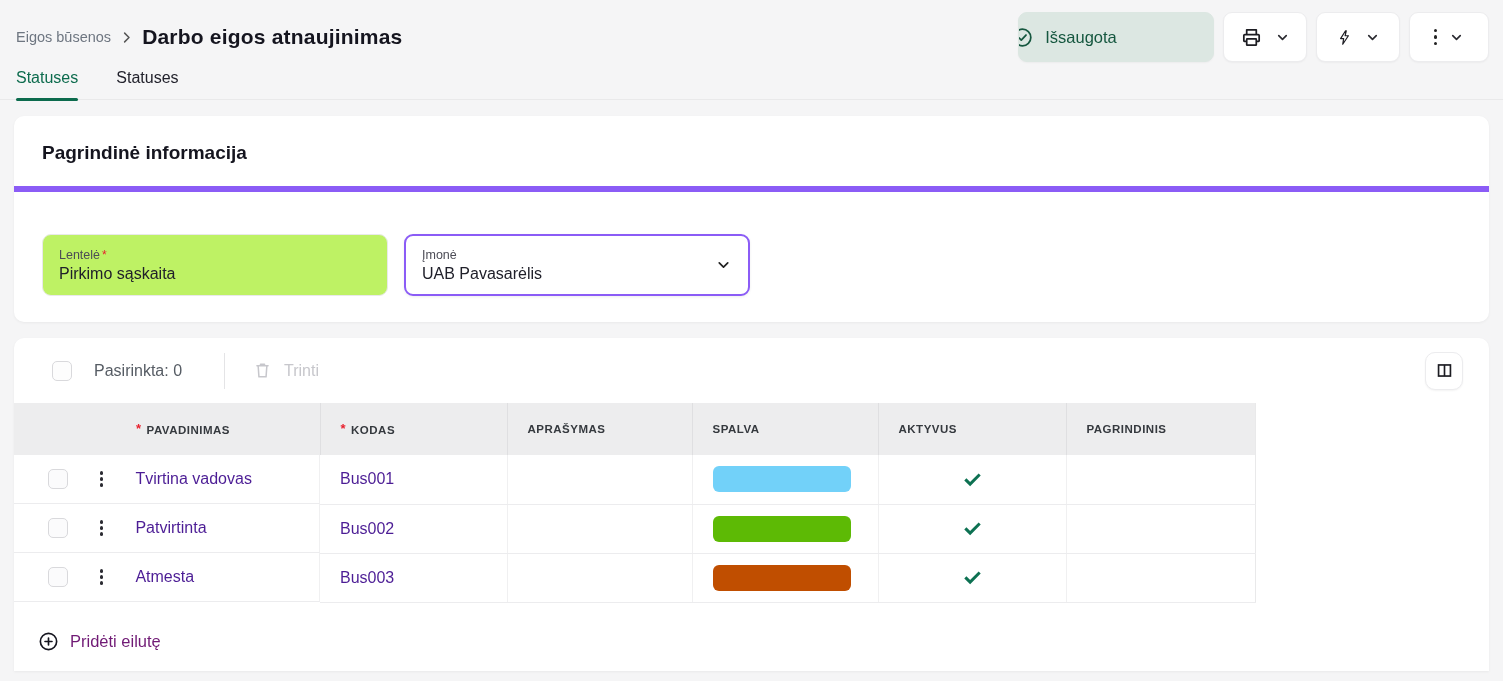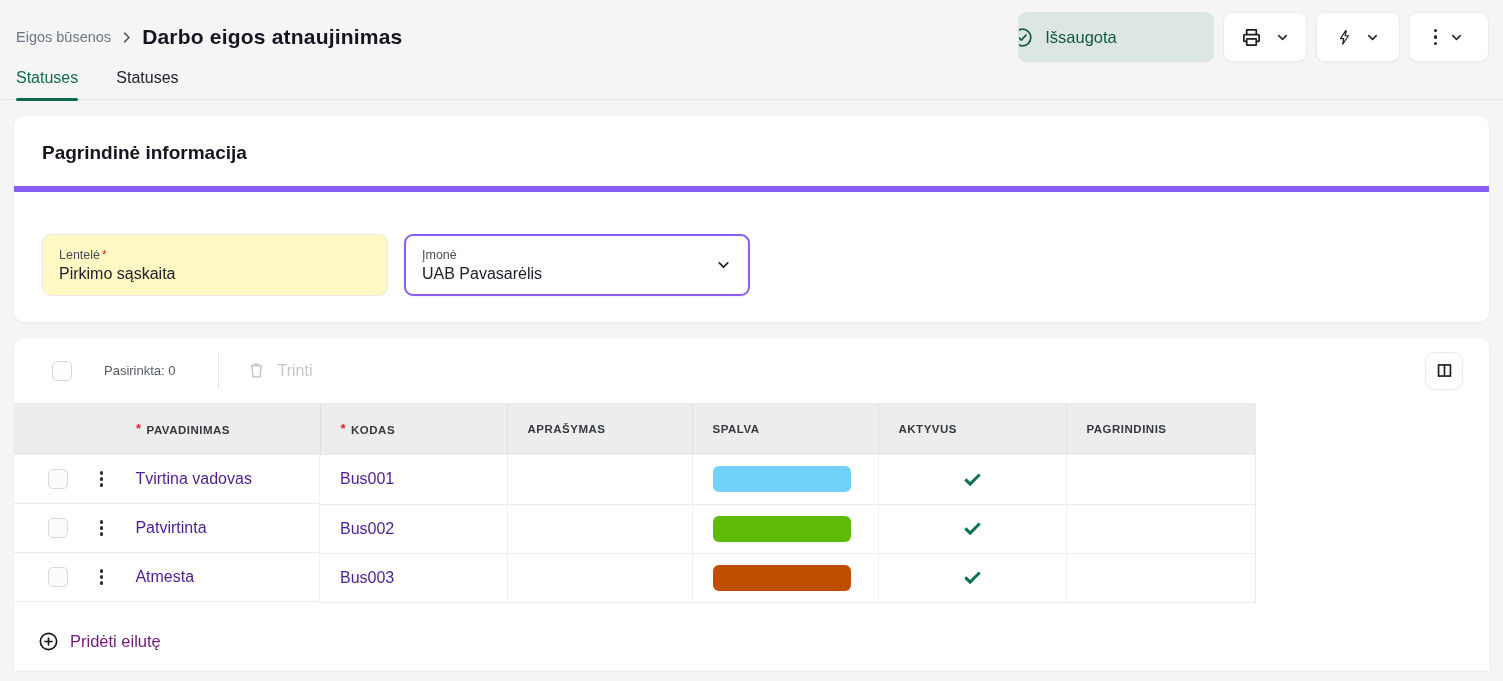--- a/index.html
+++ b/index.html
@@ -55,36 +55,36 @@
     box-shadow:0 1px 3px rgba(0,0,0,.05);
   }
   .info-card { height:206px; }
   .card-head { padding:26px 28px 22px 28px; border-bottom:6px solid #8b5cf6; }
   .card-title { font-size:19px; font-weight:bold; color:#15151f; }
   .fields { display:flex; gap:16px; padding:42px 28px 0 28px; }
   .field {
     width:346px; height:62px; border-radius:9px; padding:10px 16px;
     position:relative; display:flex; flex-direction:column; justify-content:center; gap:3px;
   }
-  .field-readonly { background:#fef9c3; border:1px solid #e9e9e9; }
+  .field-readonly { background:#bef264; border:1px solid #e9e9e9; }
   .field-select { background:#fff; border:2px solid #8b5cf6; box-shadow:0 1px 3px rgba(0,0,0,.07); cursor:pointer; }
   .field-label { font-size:12.5px; color:#4c4c56; }
   .field-value { font-size:16px; color:#20202a; }
   .asterisk { color:#e8212e; margin-left:2px; font-size:12px; }
   .field-chev { position:absolute; right:16px; top:50%; transform:translateY(-50%); color:#222; display:flex; }
   
   .table-card { min-height:333px; height:calc(681px - 348px); border-radius:10px 10px 0 0; }
   .table-toolbar {
     height:65px; display:flex; align-items:center; padding:0 26px 0 38px;
   }
   .checkbox {
     width:20px; height:20px; border:1.5px solid #d9d9dc; border-radius:5px;
     background:#fdfdfd; cursor:pointer; flex:none;
   }
-  .sel-label { font-size:13px; color:#565c64; margin-left:32px; }
+  .sel-label { font-size:16px; color:#565c64; margin-left:22px; }
   .vdiv { width:1px; height:36px; background:#e4e4e6; margin:0 28px 0 42px; }
   .delete-action { display:flex; align-items:center; gap:12px; color:#c7c7cc; cursor:default; }
   .delete-label { font-size:16px; color:#c7c7cc; }
   .toolbar-spacer { flex:1; }
   .cols-btn {
     width:38px; height:38px; border-radius:10px; border:1px solid #ececee;
     background:#fff; box-shadow:0 1px 2px rgba(0,0,0,.05);
     display:flex; align-items:center; justify-content:center; cursor:pointer; color:#1c1c22;
   }
   

